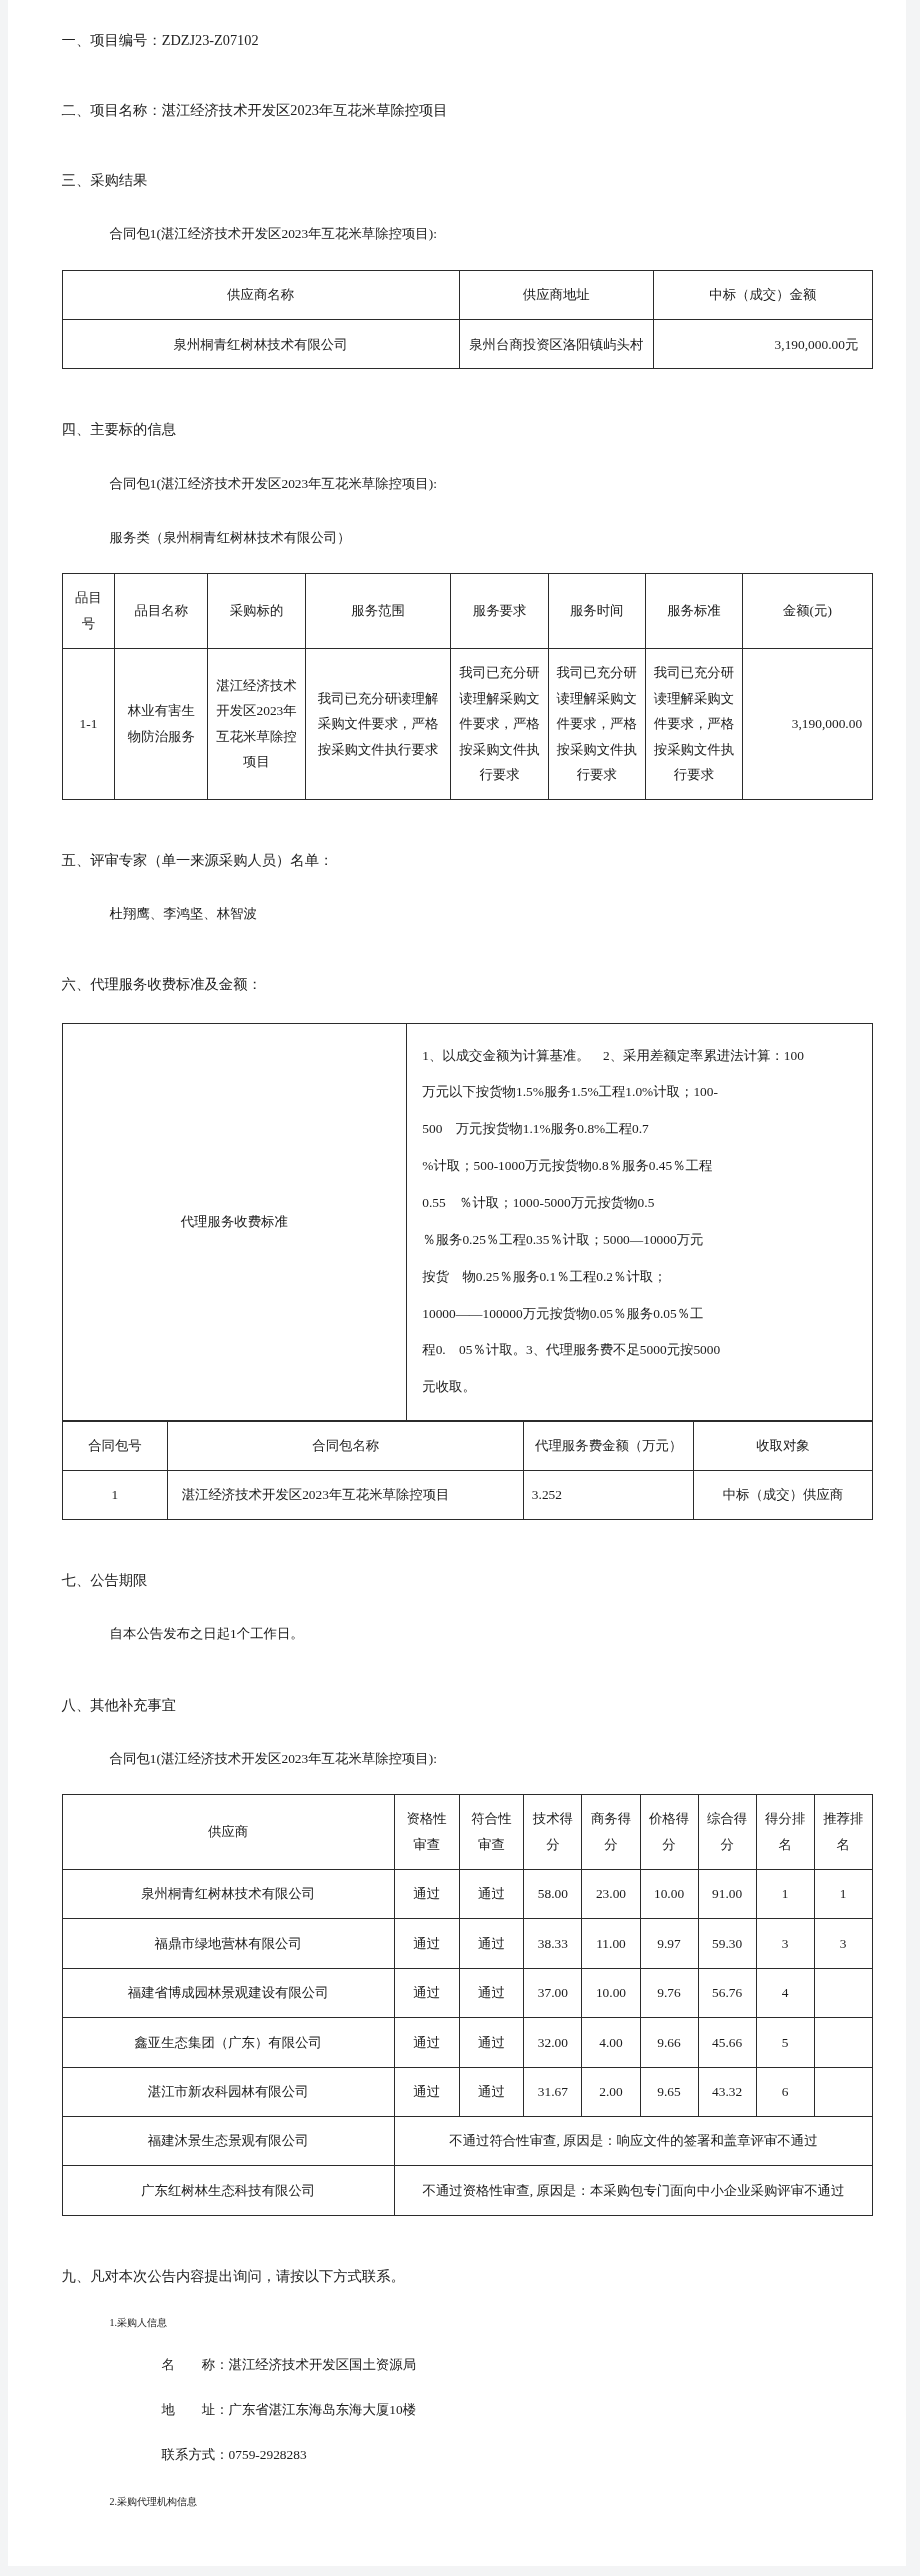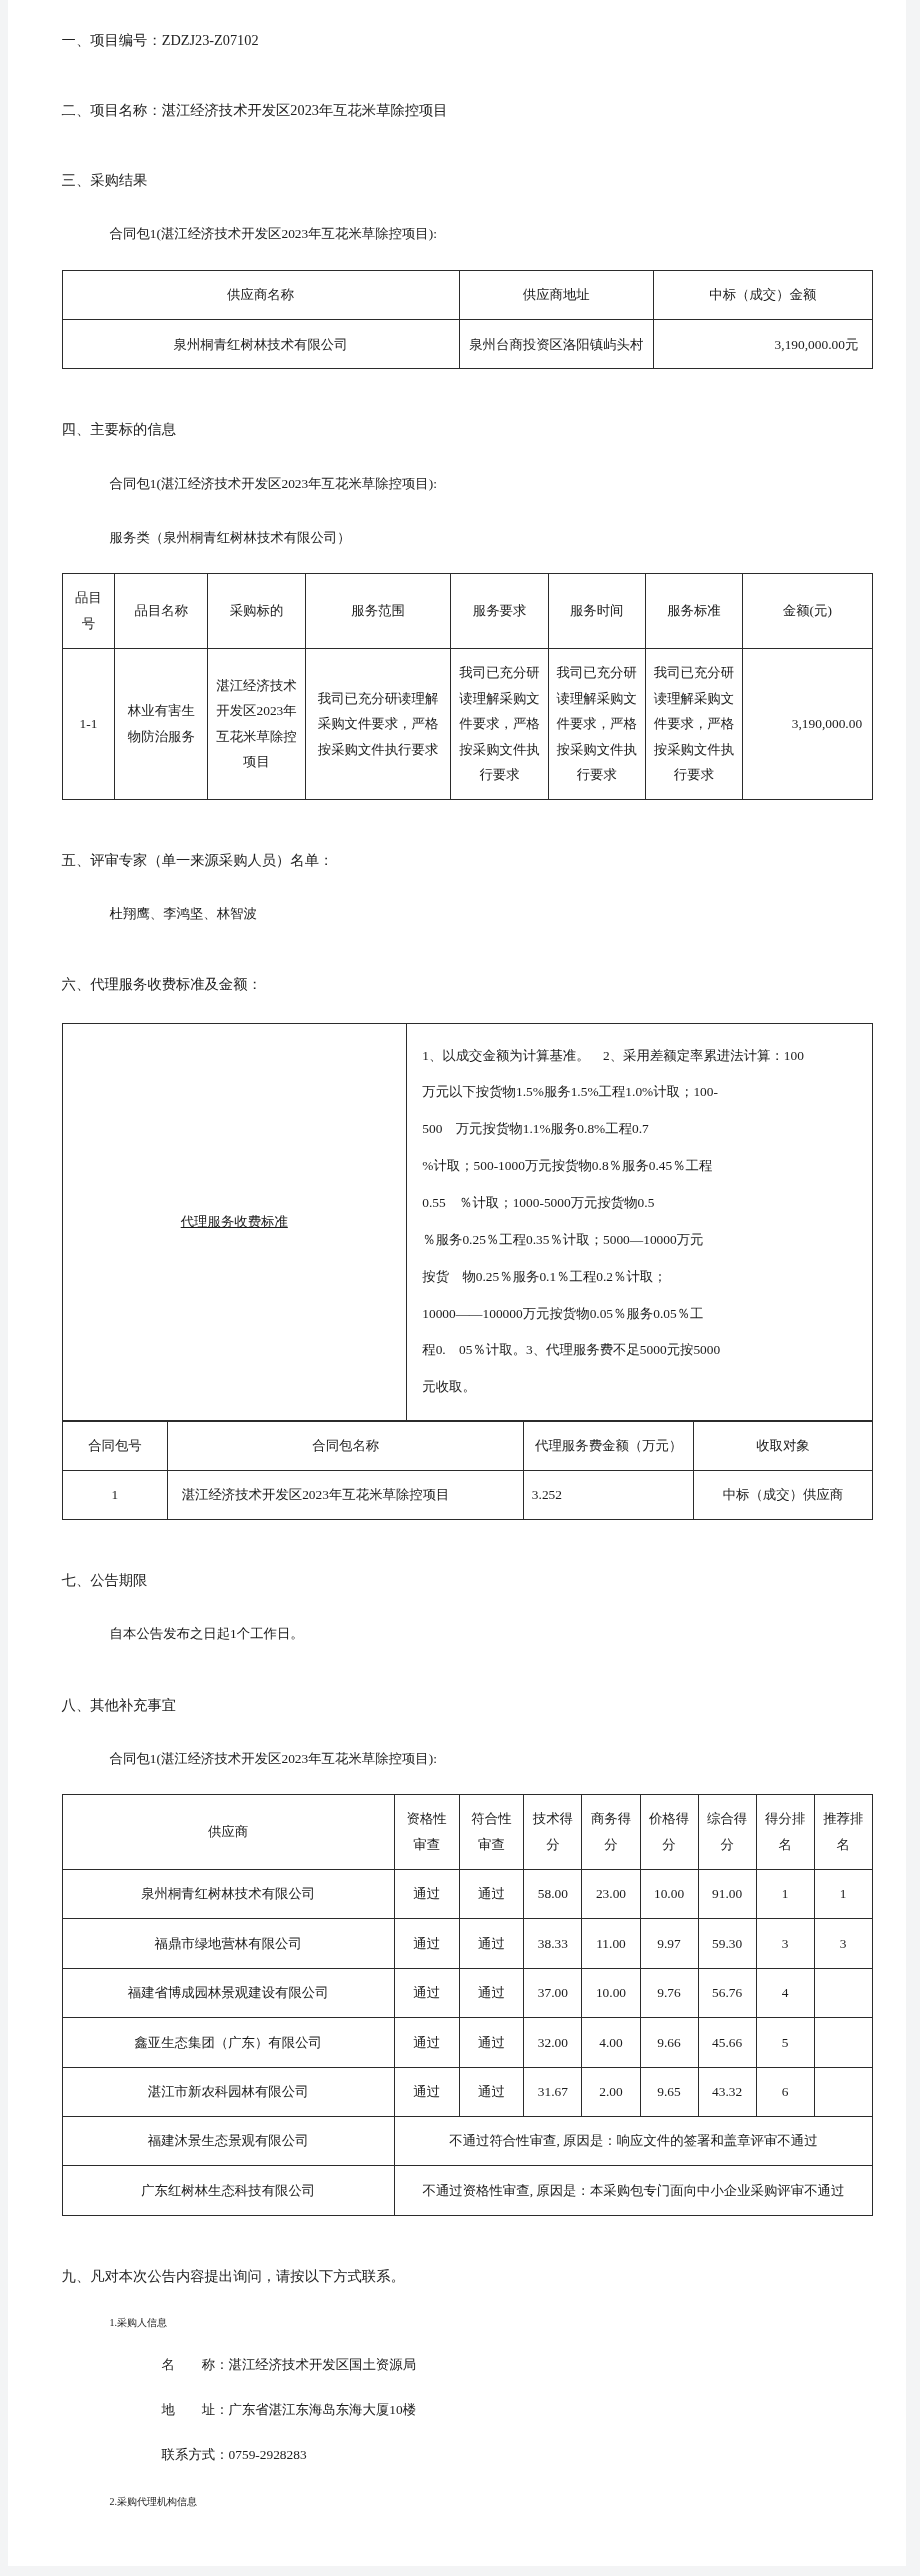--- a/index.html
+++ b/index.html
@@ -67,21 +67,21 @@
   .fee-wrap table { border:none; margin-top:0; }
   .fee-top td { border:1px solid #2b2b2b; }
   .fee-top .lbl { width:42.5%; }
   .fee-top .txt {
     text-align:left;
     white-space:pre-wrap;
     line-height:2.75;
     padding:13.4px 15.3px;
   }
   .fee-top tr td { border-top:none; }
-  .fee-top tr td:first-child { border-left:none;text-decoration:underline; }
+  .fee-top tr td:first-child { border-left:none; }
   .fee-top tr td:last-child { border-right:none; }
   .fee-bot th, .fee-bot td { }
   .fee-bot tr > *:first-child { border-left:none; }
   .fee-bot tr > *:last-child { border-right:none; }
   .fee-bot tr:last-child > * { border-bottom:none; }
   .fee-bot .c0 { width:13%; } .fee-bot .c1 { width:44%; }
   .fee-bot .c2 { width:21%; } .fee-bot .c3 { width:22%;margin-top:15px; }
   .fee-bot td.c1 { text-align:left; padding-left:13.4px; line-height:1.9; }
   .fee-bot td.c2 { text-align:left; padding-right:27px; }
   .fee-bot th { padding:15.3px 5.7px; }

